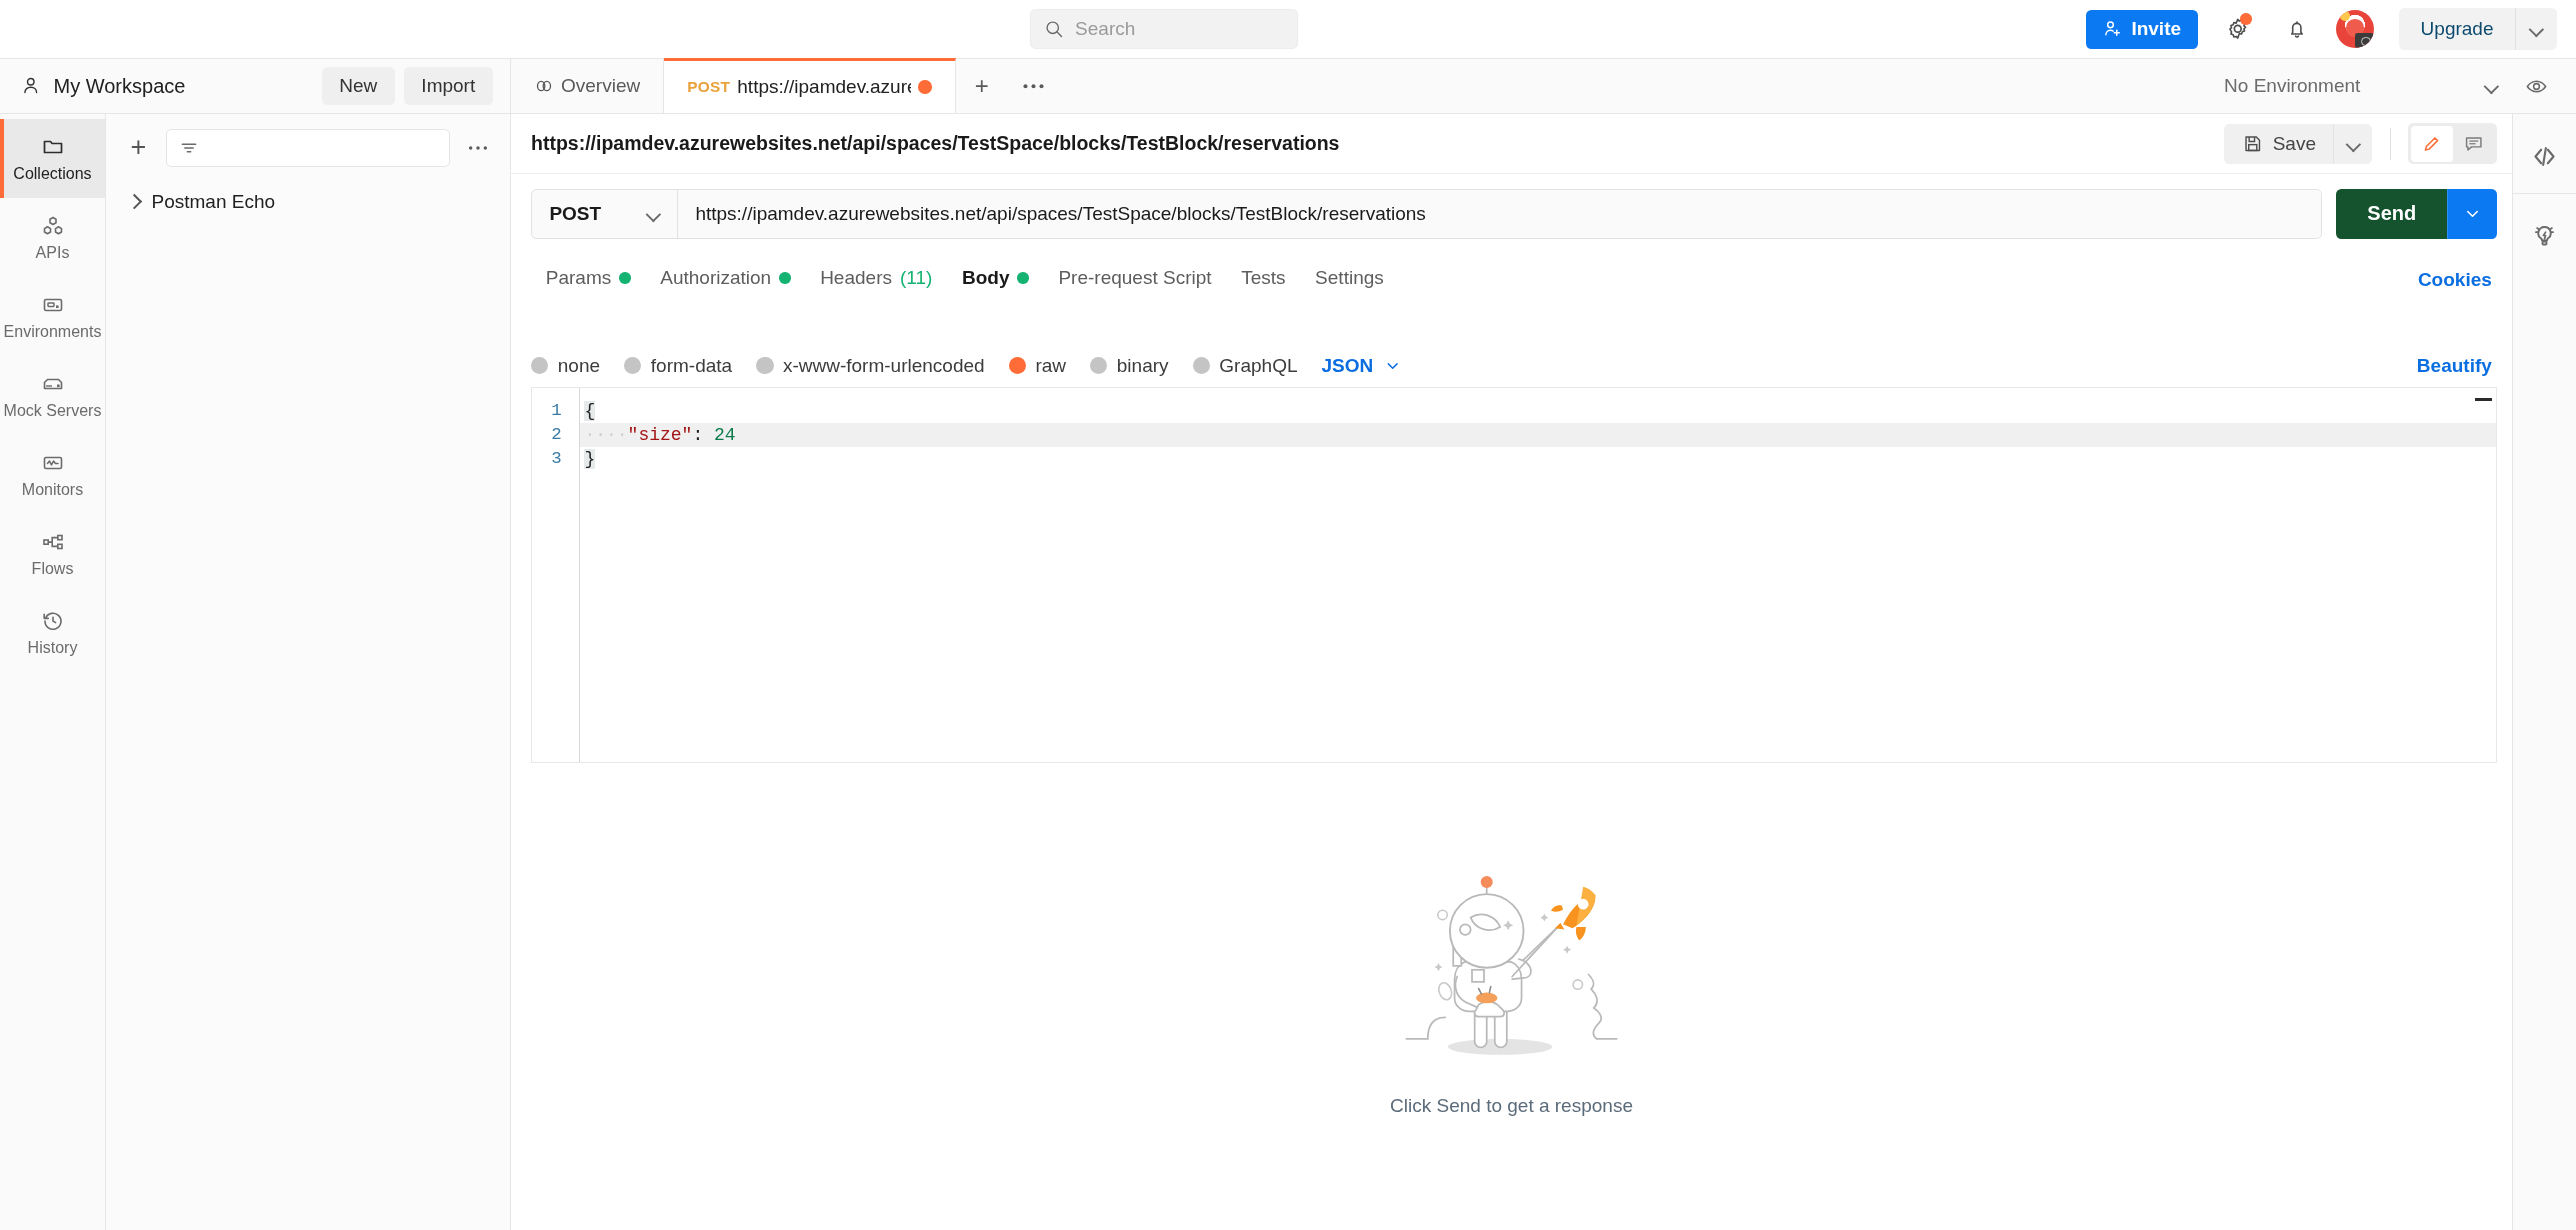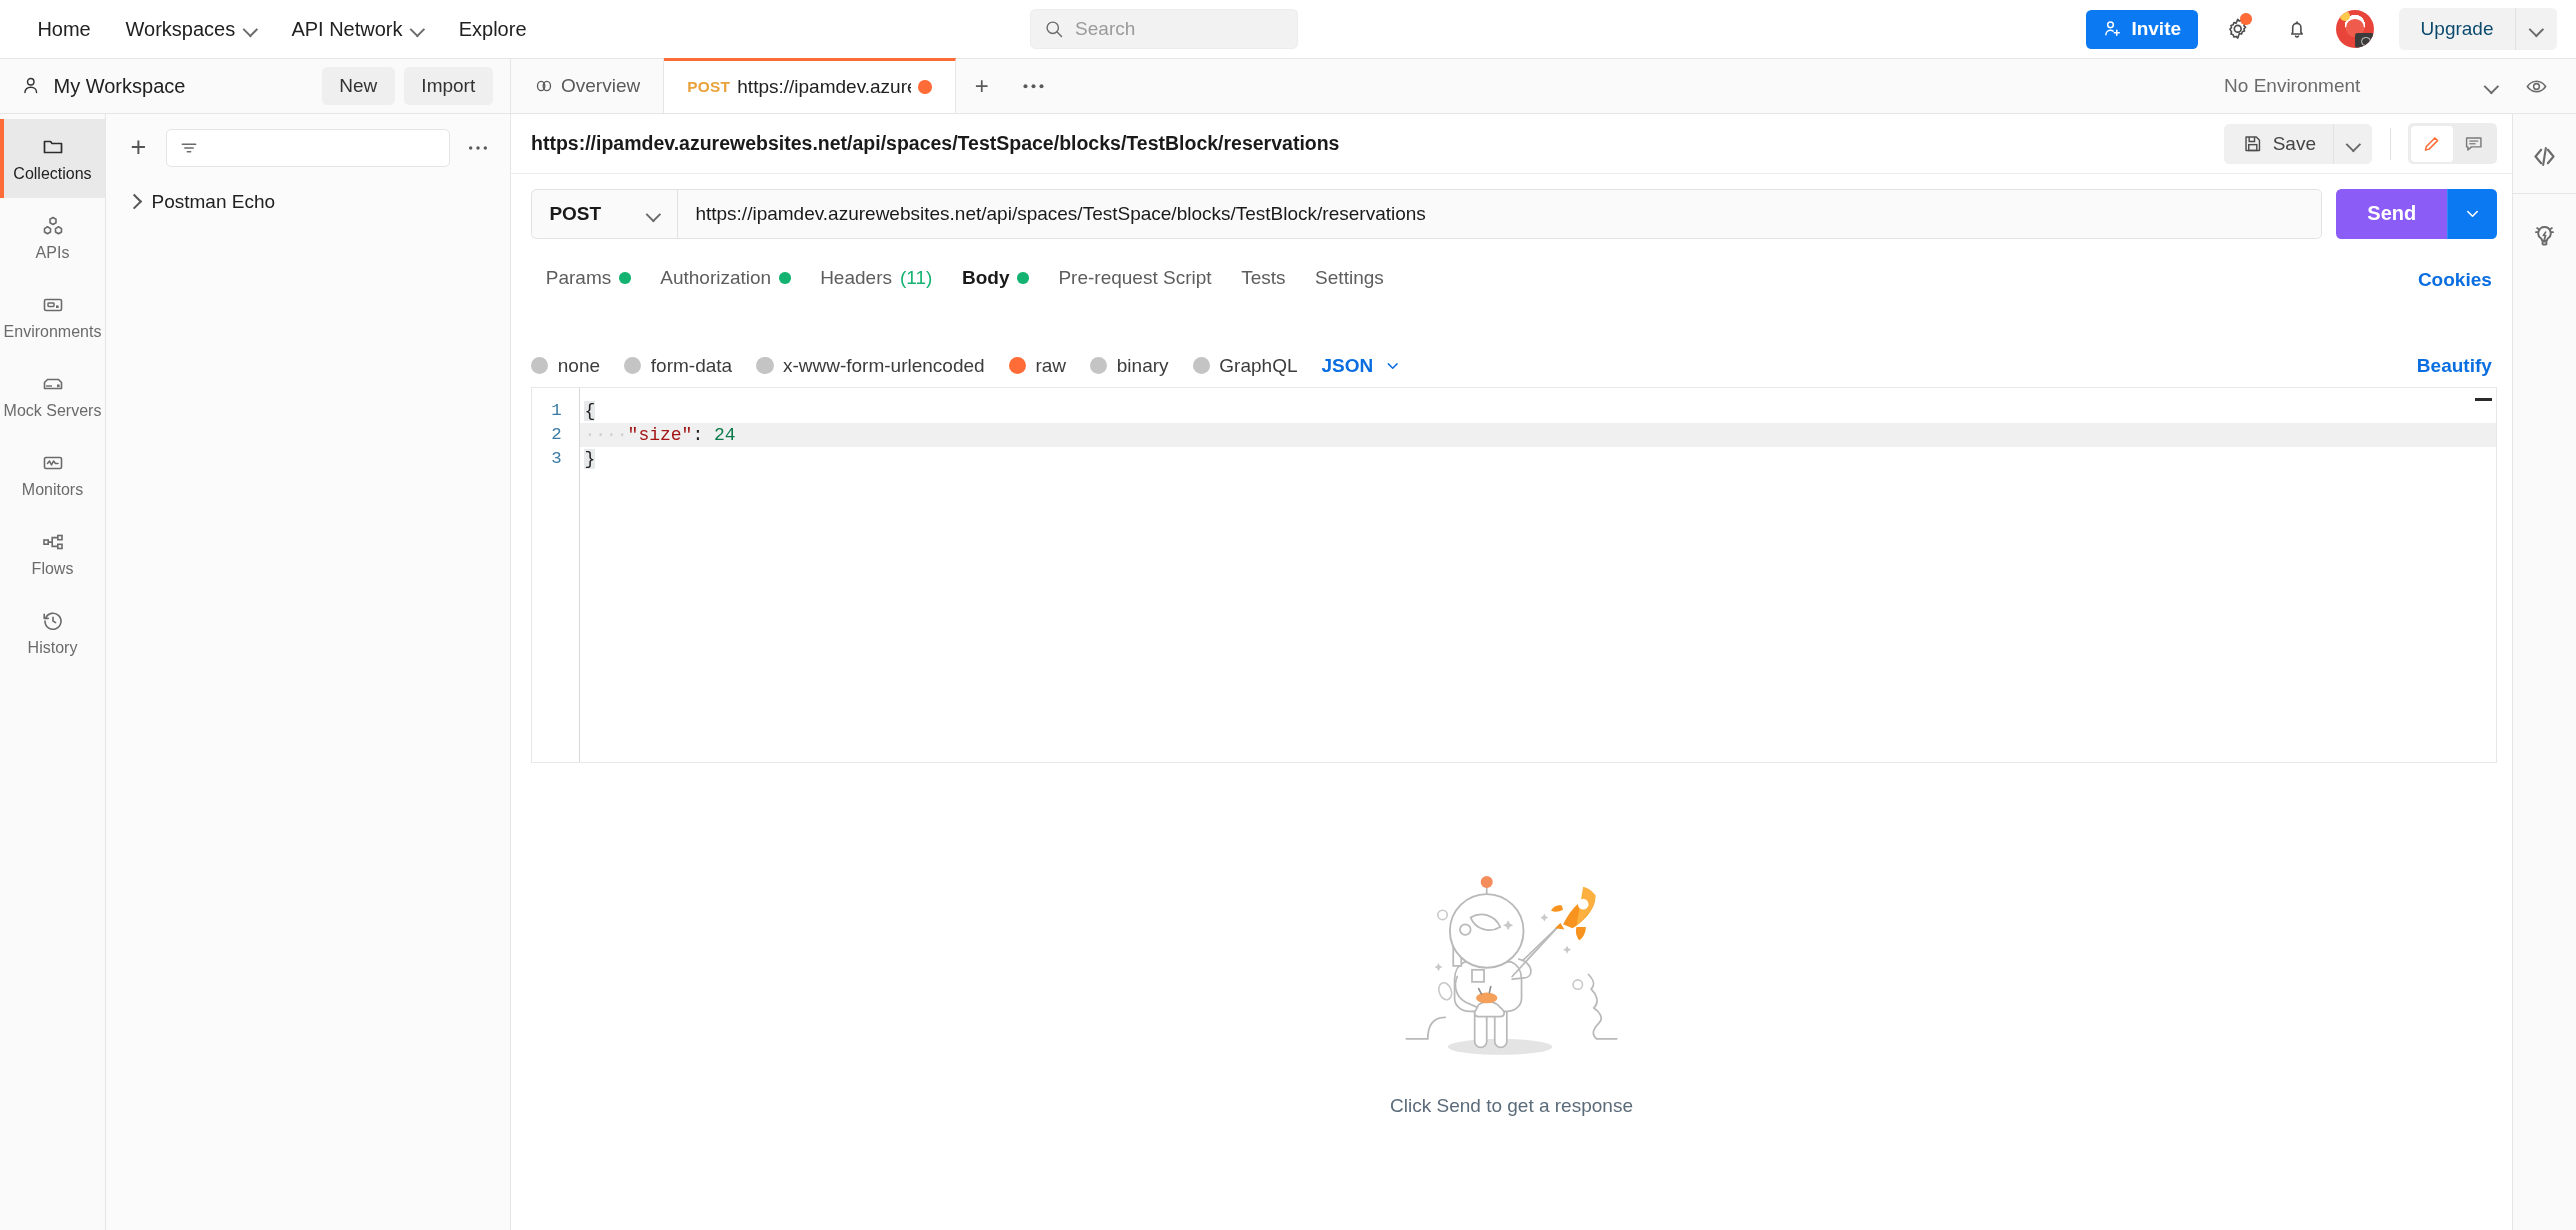--- a/index.html
+++ b/index.html
@@ -219,21 +219,21 @@
     padding: 0 17.4px; font-size: 19px; font-weight: 700; color: #1a1a1a;
     border-right: 0.7px solid #e2e2e2; cursor: pointer;
   }
   .url-input {
     flex: 1; display: flex; align-items: center; padding: 0 17.4px;
     font-size: 19px; color: #1a1a1a; background: #fafafa; cursor: text;
     white-space: nowrap; overflow: hidden;
   }
   .send-group { display: flex; align-items: stretch; height: 50px; border-radius: 5.4px; overflow: hidden; }
   .send-btn {
-    background: #8b5cf6; color: #fff; font-size: 20px; font-weight: 700;
+    background: #14532d; color: #fff; font-size: 20px; font-weight: 700;
     display: flex; align-items: center; padding: 0 31px; cursor: pointer;
   }
   .send-caret {
     background: #0b79f2; width: 50px; display: flex; align-items: center; justify-content: center;
     border-left: 0.7px solid #2f8ef5; cursor: pointer;
   }
 
   .req-tabs { display: flex; align-items: center; padding: 5.4px 14.8px 0 20px; gap: 0; }
   .rtab {
     display: flex; align-items: center; gap: 8px;
@@ -296,36 +296,20 @@
     border-radius: 5.4px; cursor: pointer; color: #6b6b6b;
   }
   .rrail-sep { width: 100%; height: 0.7px; background: #e6e6e6; margin: 4px 0 9.4px 0; }
 </style>
 </head>
 <body>
 
 <div class="app">
 
   <div class="topbar">
-    <div class="nav-links">
-      <div class="nav-item">
-        <span>Home</span>
-      </div>
-      <div class="nav-item">
-        <span>Workspaces</span>
-        <span class="caret"></span>
-      </div>
-      <div class="nav-item">
-        <span>API Network</span>
-        <span class="caret"></span>
-      </div>
-      <div class="nav-item">
-        <span>Explore</span>
-      </div>
-    </div>
 
     <div class="search-wrap">
       <svg width="20" height="20" viewBox="0 0 24 24" fill="none">
         <circle cx="10.5" cy="10.5" r="6.8" stroke="#6b6b6b" stroke-width="1.7"></circle>
         <line x1="15.4" y1="15.4" x2="21" y2="21" stroke="#6b6b6b" stroke-width="1.7" stroke-linecap="round"></line>
       </svg>
       <span class="ph">Search</span>
     </div>
 
     <div class="topright">

